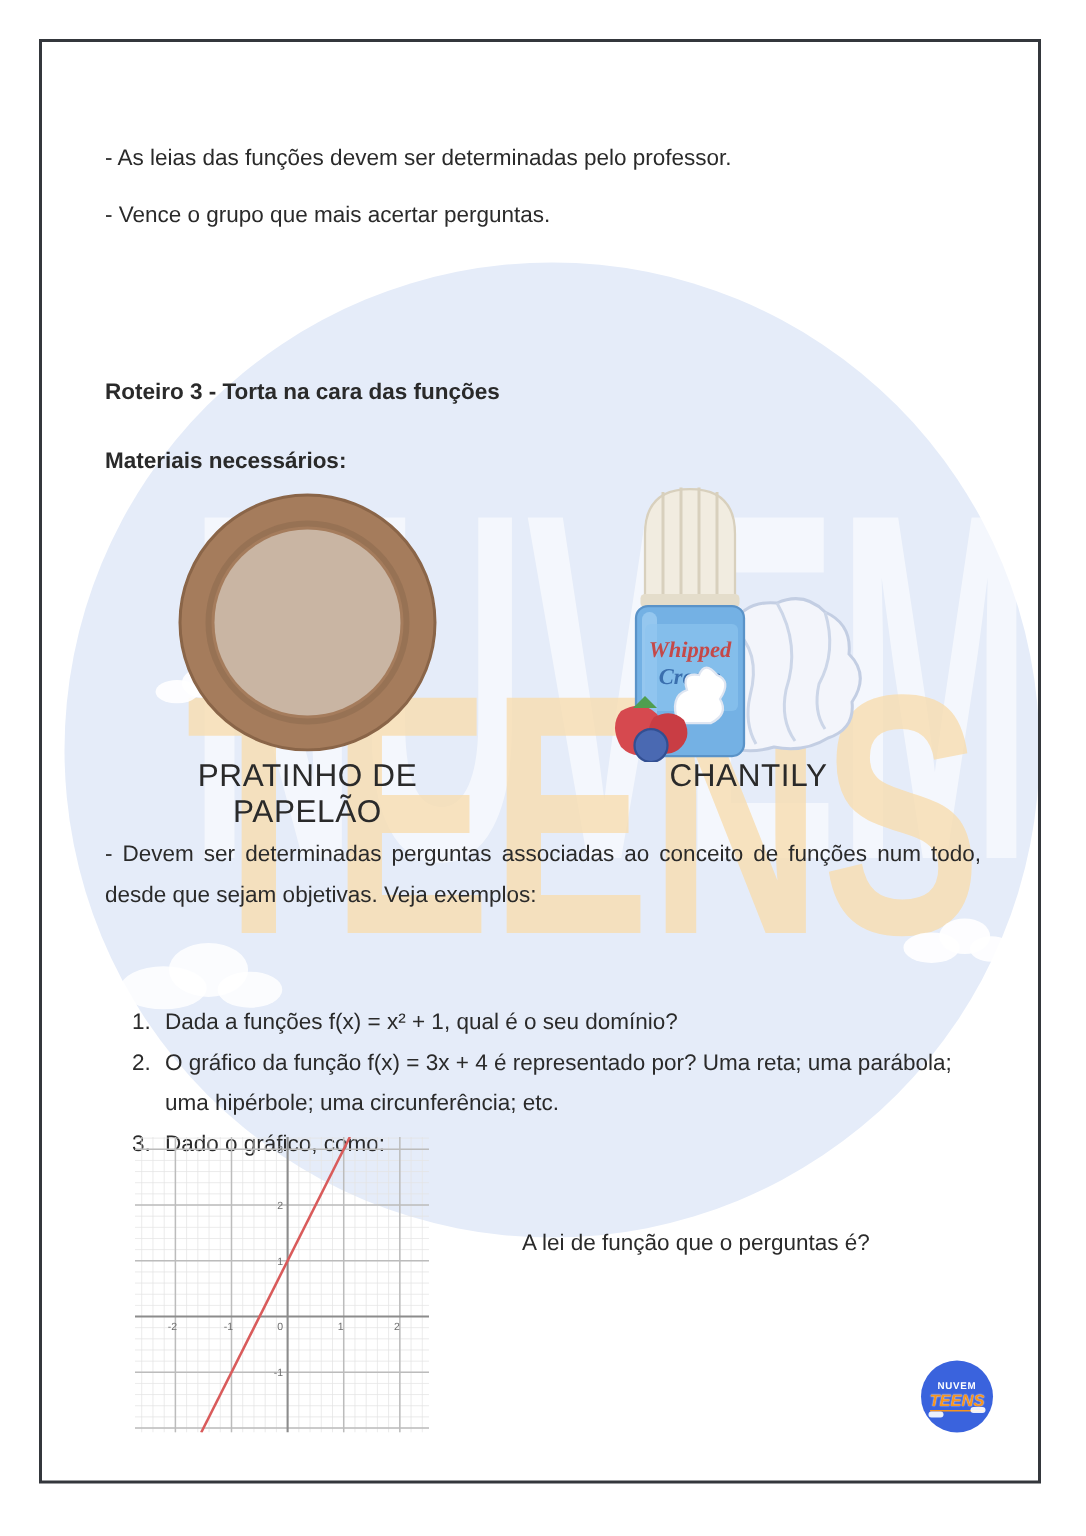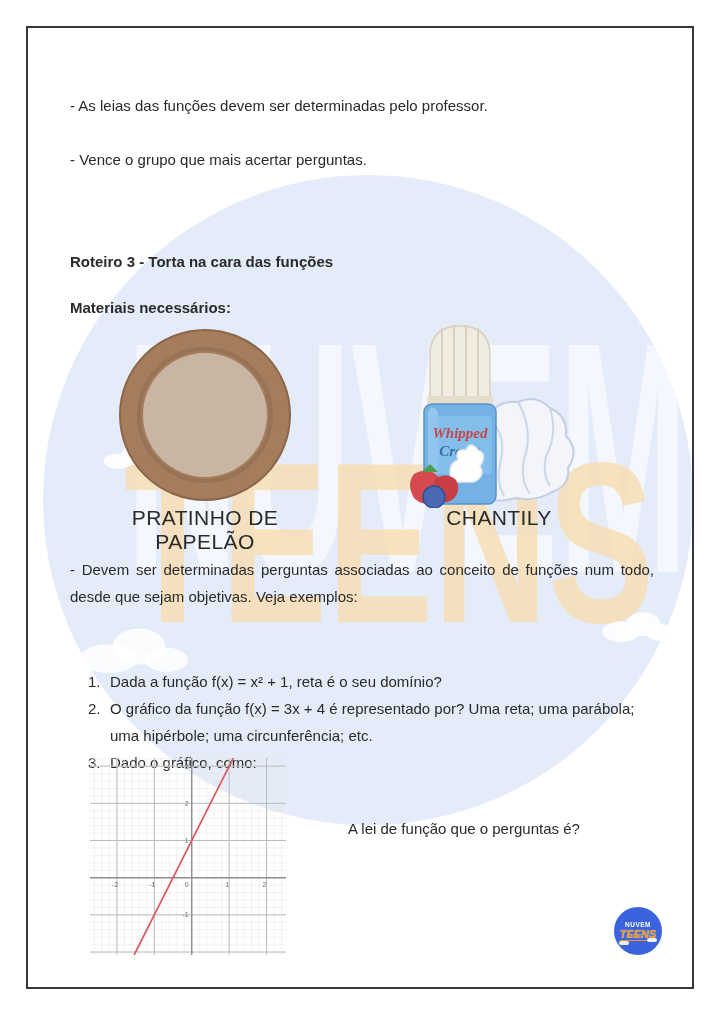--- a/index.html
+++ b/index.html
@@ -73,21 +73,21 @@
     <ellipse cx="56" cy="19" rx="20" ry="14" fill="rgba(255,255,255,0.9)"></ellipse>
     <ellipse cx="77" cy="29" rx="17" ry="10" fill="rgba(255,255,255,0.9)"></ellipse>
   </svg>
 
   <div class="frame"></div>
 
   <div class="content">
 
     <div class="tblock" style="top:92px;">
       <p>- As leias das funções devem ser determinadas pelo professor.</p>
-      <p style="margin-top:27px;">- Vence o grupo que mais acertar perguntas.</p>
+      <p style="margin-top:11px;">- Vence o grupo que mais acertar perguntas.</p>
     </div>
 
     <div class="heading" style="top:252px;">Roteiro 3 - Torta na cara das funções</div>
     <div class="heading" style="top:298px;">Materiais necessários:</div>
 
     <div class="plate-wrap">
       <svg width="174" height="174" viewBox="0 0 174 174">
         <circle cx="87" cy="88" r="85" fill="#a57c5c"></circle>
         <circle cx="87" cy="88" r="85" fill="none" stroke="#8a6548" stroke-width="2"></circle>
         <circle cx="87" cy="88" r="66" fill="none" stroke="#8d6a4e" stroke-width="4" opacity="0.55"></circle>
@@ -125,21 +125,21 @@
     </div>
     <div class="caption" style="left:403px;top:506px;width:192px;">CHANTILY</div>
 
     <div class="tblock" style="top:556px;">
       <p>- Devem ser determinadas perguntas associadas ao conceito de funções num todo, desde que sejam objetivas. Veja exemplos:</p>
     </div>
 
     <div class="qlist">
       <div class="li">
         <span class="num">1.</span>
-        <span class="txt">Dada a função f(x) = x² + 1, reta é o seu domínio?</span>
+        <span class="txt">Dada a funções f(x) = x² + 1, qual é o seu domínio?</span>
       </div>
       <div class="li">
         <span class="num">2.</span>
         <span class="txt">O gráfico da função f(x) = 3x + 4 é representado por? Uma reta; uma parábola; uma hipérbole; uma circunferência; etc.</span>
       </div>
       <div class="li">
         <span class="num">3.</span>
         <span class="txt">Dado o gráfico, como:</span>
       </div>
     </div>

